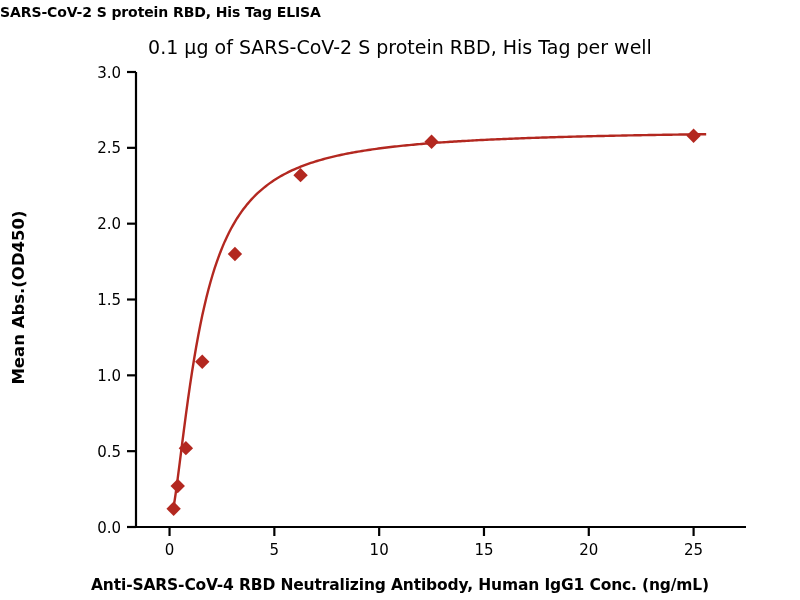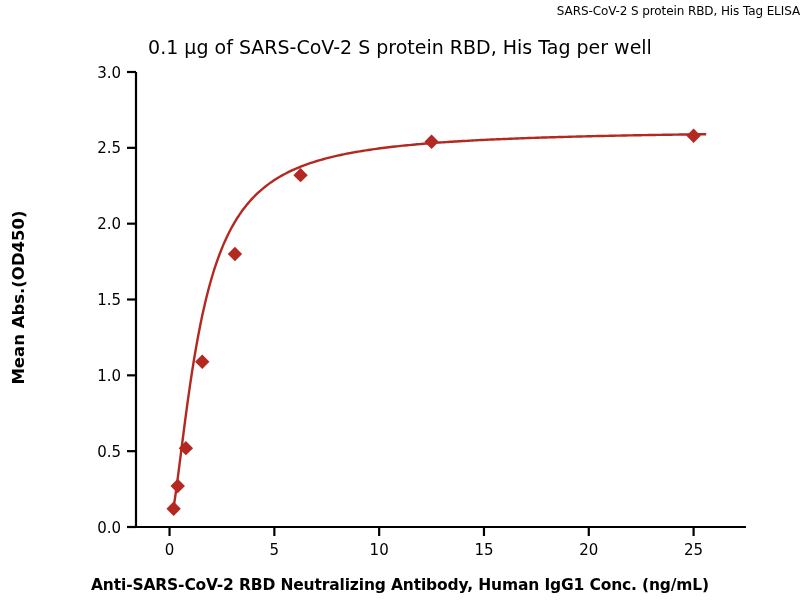--- a/index.html
+++ b/index.html
@@ -16,23 +16,23 @@
   #chart-root {
     position: relative;
     width: 800px;
     height: 600px;
   }
   .title {
     position: absolute;
     left: 0;
     top: 4px;
     width: 800px;
-    text-align: right;
-    font-size: 12px;
-    font-weight: normal;
+    text-align: left;
+    font-size: 14px;
+    font-weight: bold;
     color: #000000;
     letter-spacing: -0.1px;
   }
   .subtitle {
     position: absolute;
     left: 0;
     top: 36px;
     width: 800px;
     text-align: center;
     font-size: 19px;
@@ -75,21 +75,21 @@
   }
 </style>
 </head>
 <body>
 
 <div id="chart-root">
 
   <div class="title">SARS-CoV-2 S protein RBD, His Tag ELISA</div>
   <div class="subtitle">0.1 µg of SARS-CoV-2 S protein RBD, His Tag per well</div>
   <div class="ylabel">Mean Abs.(OD450)</div>
-  <div class="xlabel">Anti-SARS-CoV-2 RBD Neutralizing Antibody, Human IgG1 Conc. (ng/mL)</div>
+  <div class="xlabel">Anti-SARS-CoV-4 RBD Neutralizing Antibody, Human IgG1 Conc. (ng/mL)</div>
 
   <svg class="plot-svg" width="800" height="600">
     <g id="axes">
       <line id="y-axis-line" x1="136" y1="72" x2="136" y2="527" stroke="#000000" stroke-width="2.2"></line>
       <line id="x-axis-line" x1="136" y1="527" x2="746" y2="527" stroke="#000000" stroke-width="2.2"></line>
     </g>
     <g id="y-ticks">
         <line x1="127" x2="136" y1="527" y2="527" stroke="#000000" stroke-width="2.2"></line>
         <text x="121" y="532.5" text-anchor="end" class="tick-text">0.0</text>
         <line x1="127" x2="136" y1="451.1666666666667" y2="451.1666666666667" stroke="#000000" stroke-width="2.2"></line>

